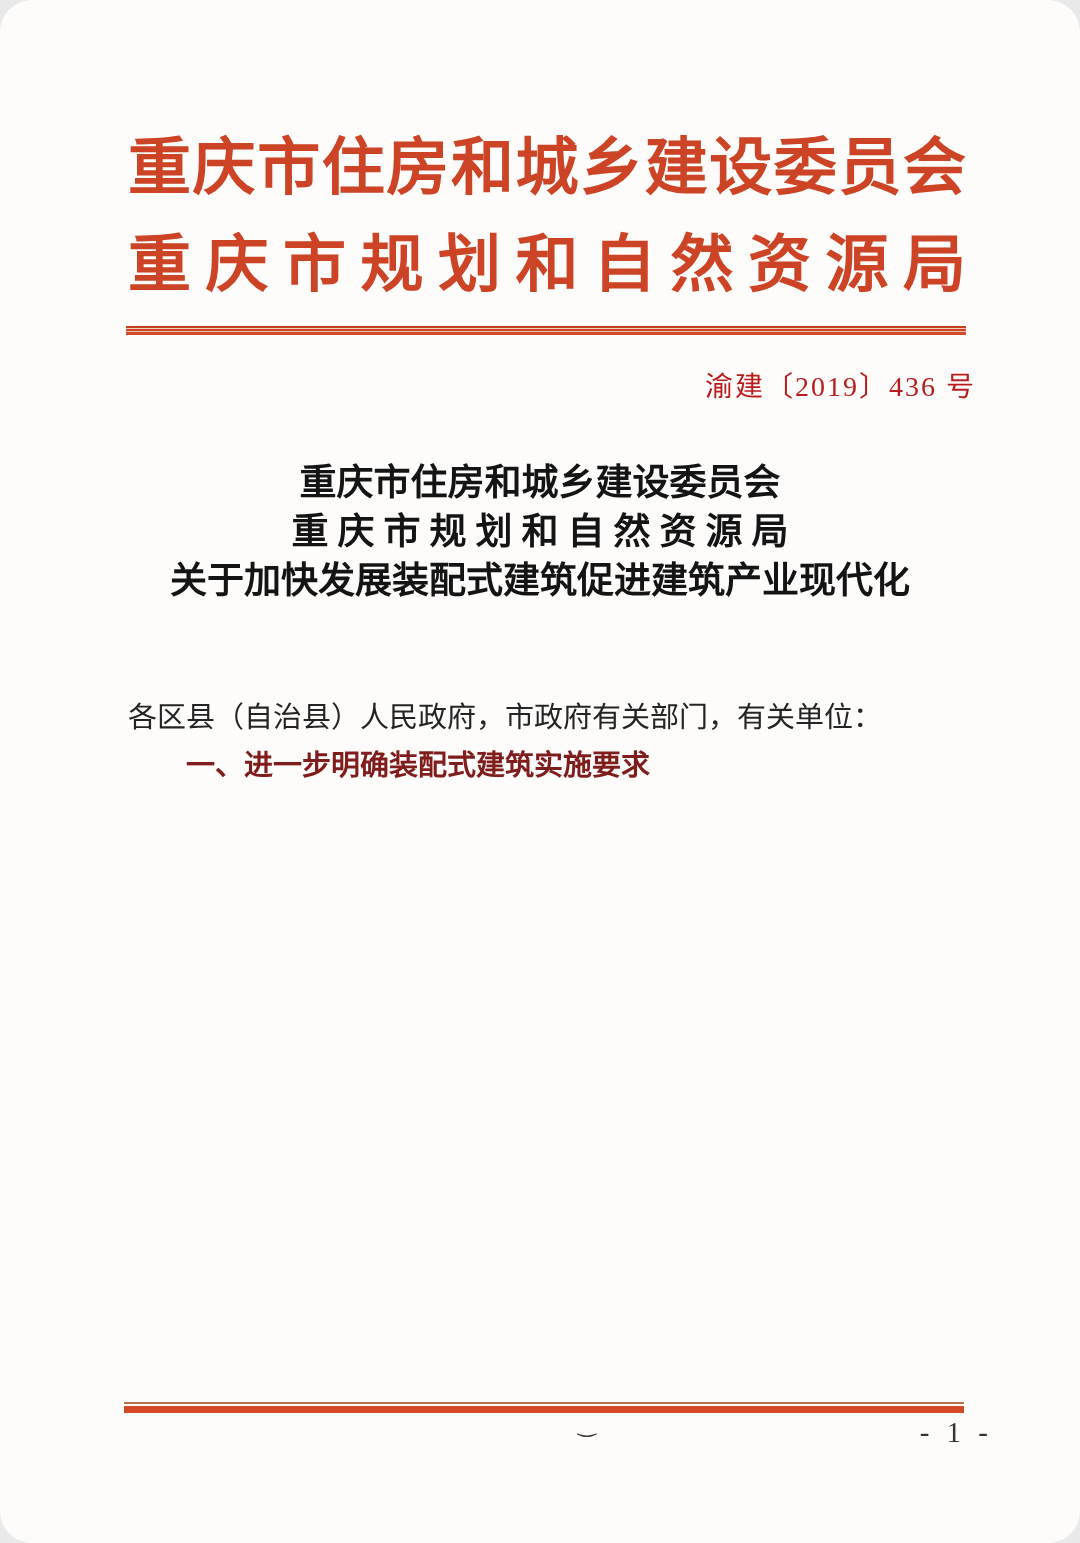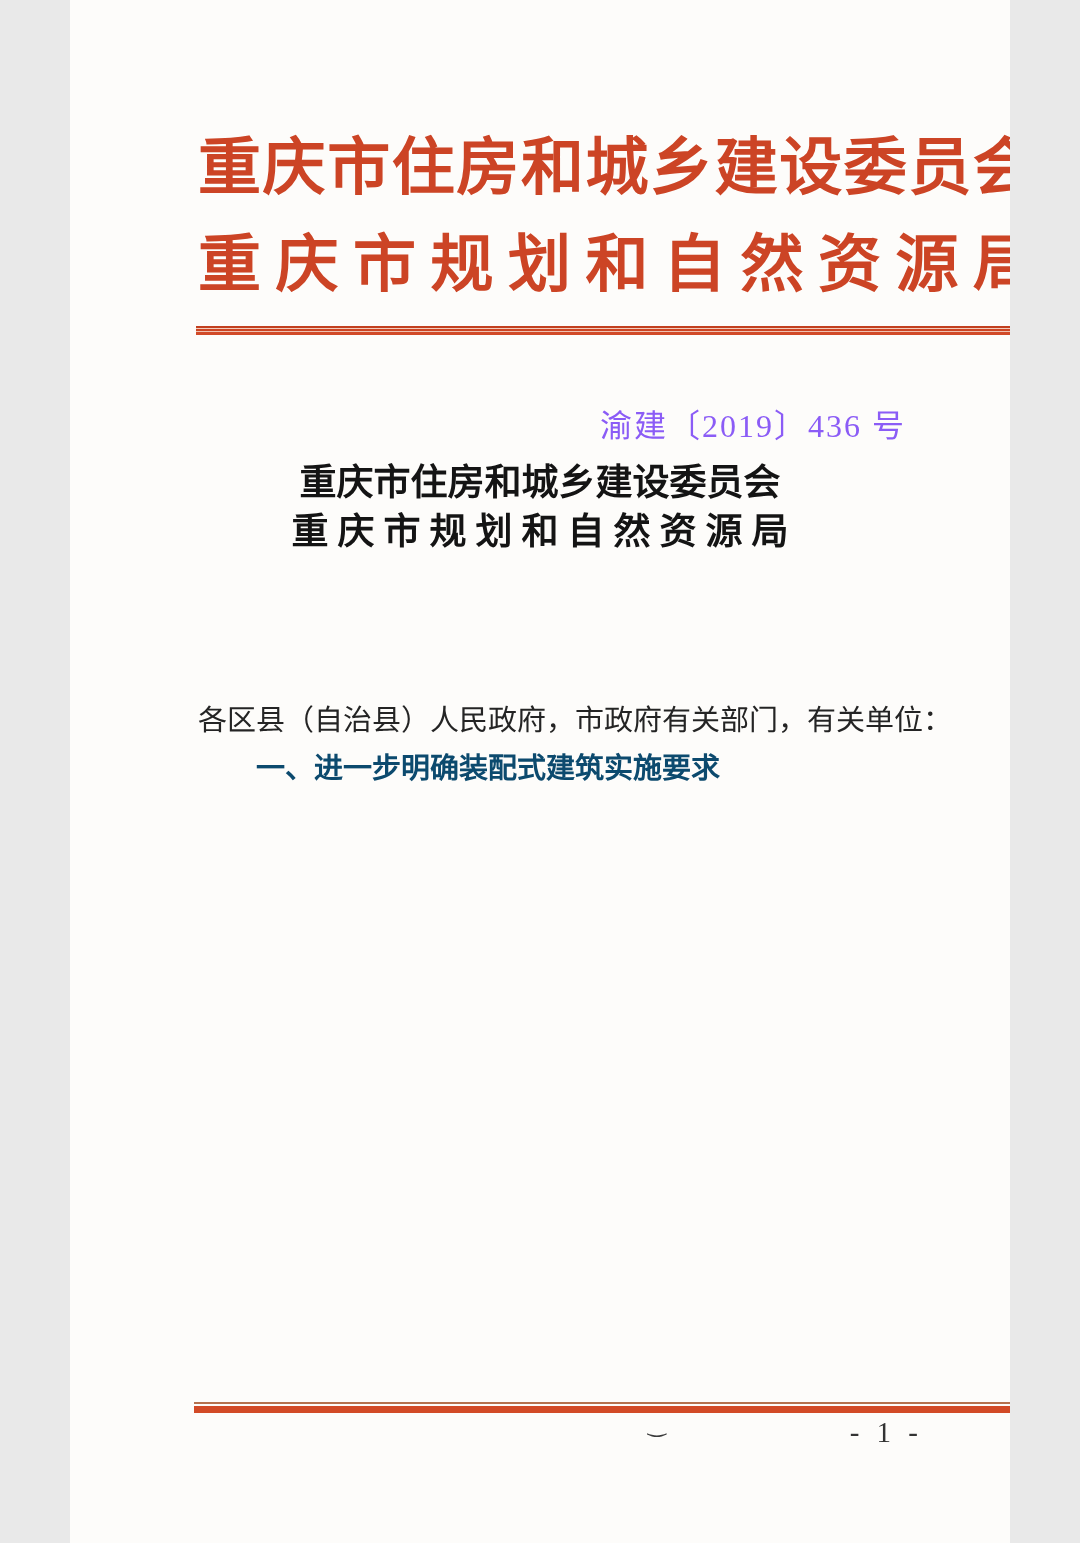--- a/index.html
+++ b/index.html
@@ -2,27 +2,28 @@
 <html lang="zh-CN"><head>
 <meta charset="utf-8">
 <style>
   html, body {
     margin: 0;
     padding: 0;
     background: #e9e9e9;
   }
   .page {
     position: relative;
-    width: 940px;
+    width: 1080px;
     height: 1543px;
     margin: 0 auto;
     background: var(--paper, #fdfcfa);
     font-family: "Liberation Serif", "DejaVu Serif", serif;
     color: #1e1e1e;
     overflow: hidden;
+    border-radius: 32px;
   }
 
   
   .letterhead {
     position: absolute;
     left: 128px;
     top: 120px;
     width: 838px;
   }
   .letterhead-line {
@@ -54,24 +55,23 @@
       #f0c2b0 5px, #f0c2b0 6px,
       #d14a28 6px, #d14a28 9px
     );
   }
 
   
   .doc-number {
     position: absolute;
     top: 364px;
     right: 104px;
-    font-size: 32px;
+    font-size: 28px;
     letter-spacing: 2px;
-    color: #8b5cf6;
-    margin-top: 36px;
+    color: #b91c1c;
   }
 
   
   .doc-title {
     position: absolute;
     left: 0;
     top: 458px;
     width: 100%;
     text-align: center;
     font-weight: bold;
@@ -94,23 +94,24 @@
     width: 834px;
     font-size: 29px;
     line-height: 48px;
     text-align: justify;
     text-justify: inter-character;
     color: #242424;
   }
   .doc-body p {
     margin: 0;
     padding: 0;
+    font-family: Liberation Mono, monospace;
   }
   .indent { text-indent: 2em; }
-  .heading { font-weight: bold; color: #0c4a6e; }
+  .heading { font-weight: bold; color: #7f1d1d; }
 
   
   .rule-bottom {
     position: absolute;
     left: 124px;
     top: 1402px;
     width: 840px;
     height: 11px;
     background: linear-gradient(
       to bottom,
@@ -149,20 +150,21 @@
     <div class="letterhead-line wide">重庆市规划和自然资源局</div>
   </header>
 
   <div class="rule-top"></div>
 
   <div class="doc-number">渝建〔2019〕436 号</div>
 
   <div class="doc-title">
     <div class="title-line">重庆市住房和城乡建设委员会</div>
     <div class="title-line spaced">重庆市规划和自然资源局</div>
+    <div class="title-line">关于加快发展装配式建筑促进建筑产业现代化</div>
   </div>
 
   <main class="doc-body">
     <p class="salutation">各区县（自治县）人民政府，市政府有关部门，有关单位：</p>
     <p class="indent heading">一、进一步明确装配式建筑实施要求</p>
   </main>
 
   <div class="rule-bottom"></div>
 
   <div class="footer-mark">‿</div>

